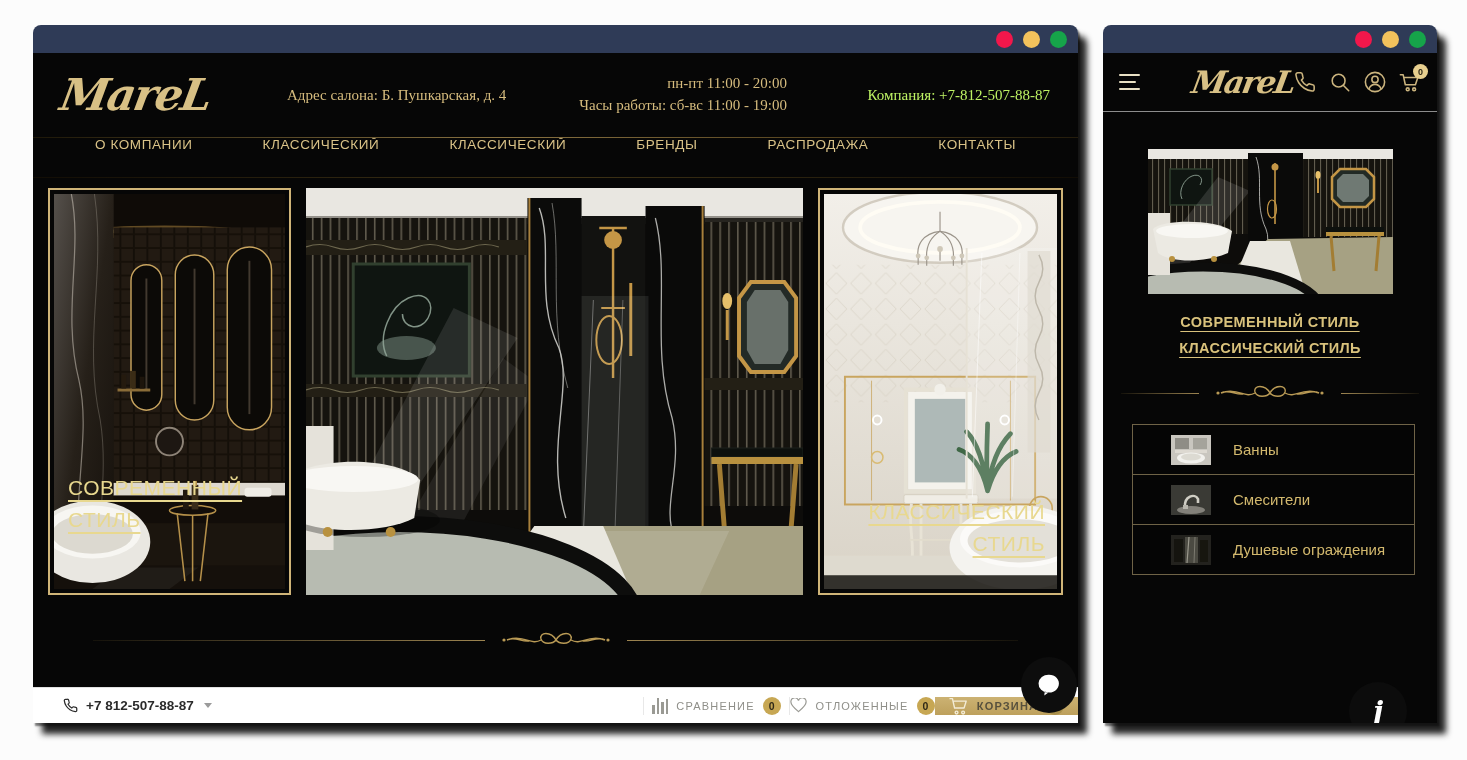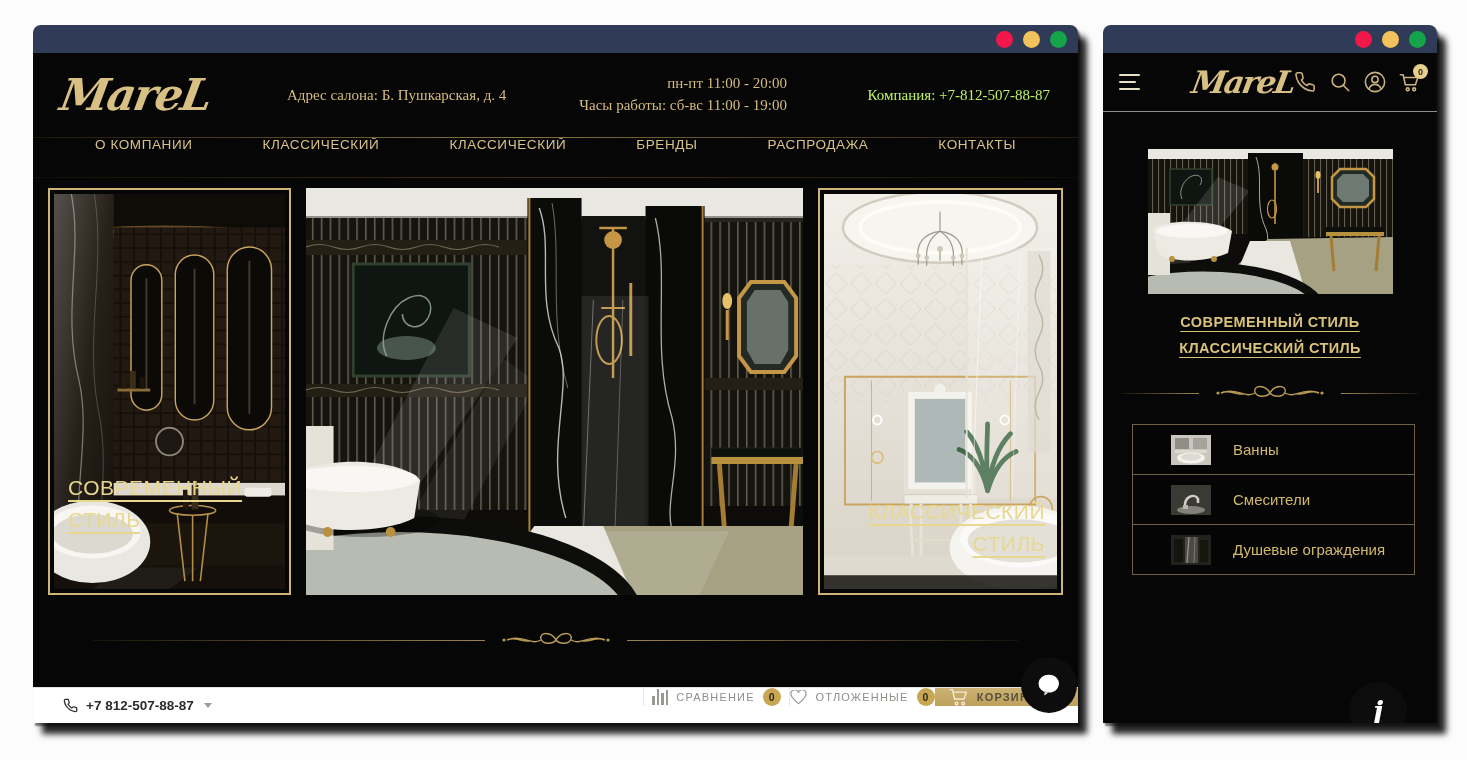--- a/index.html
+++ b/index.html
@@ -56,21 +56,21 @@
   .orn-line.r{background:linear-gradient(270deg,rgba(110,90,40,.15),#9c8450);}
   .orn-svg{width:130px;height:22px;margin:0 6px;flex:none;}
 
   
   .d-footer{position:absolute;left:0;right:0;bottom:0;height:36px;background:#ffffff;
     border-top:1px solid #e2e2e2;display:flex;align-items:stretch;}
   .f-phone{display:flex;align-items:center;gap:8px;padding-left:30px;color:#2b2b2b;
     font-size:13.5px;font-weight:bold;}
   .f-caret{width:0;height:0;border-left:4px solid transparent;border-right:4px solid transparent;
     border-top:5px solid #9b9b9b;margin-left:2px;}
-  .f-right{margin-left:auto;display:flex;align-items:flex-start;border-radius:13px;}
+  .f-right{margin-left:auto;display:flex;align-items:center;border-radius:13px;}
   .f-seg{width:146px;display:flex;align-items:center;justify-content:center;gap:8px;
     border-left:1px solid #e8e8e8;color:#8f8f89;font-size:11px;letter-spacing:1.2px;cursor:pointer;}
   .f-seg .f-label{white-space:nowrap;}
   .badge{width:18px;height:18px;border-radius:50%;background:#c7a753;color:#2e2817;
     font-size:10.5px;font-weight:bold;display:flex;align-items:center;justify-content:center;
     letter-spacing:0;flex:none;}
   .ic-bars{display:flex;align-items:flex-end;gap:2px;height:16px;}
   .ic-bars i{display:block;width:2.5px;background:#9a9a94;}
   .ic-bars i:nth-child(1){height:9px;}  .ic-bars i:nth-child(2){height:16px;}
   .ic-bars i:nth-child(3){height:12px;} .ic-bars i:nth-child(4){height:15px;}

